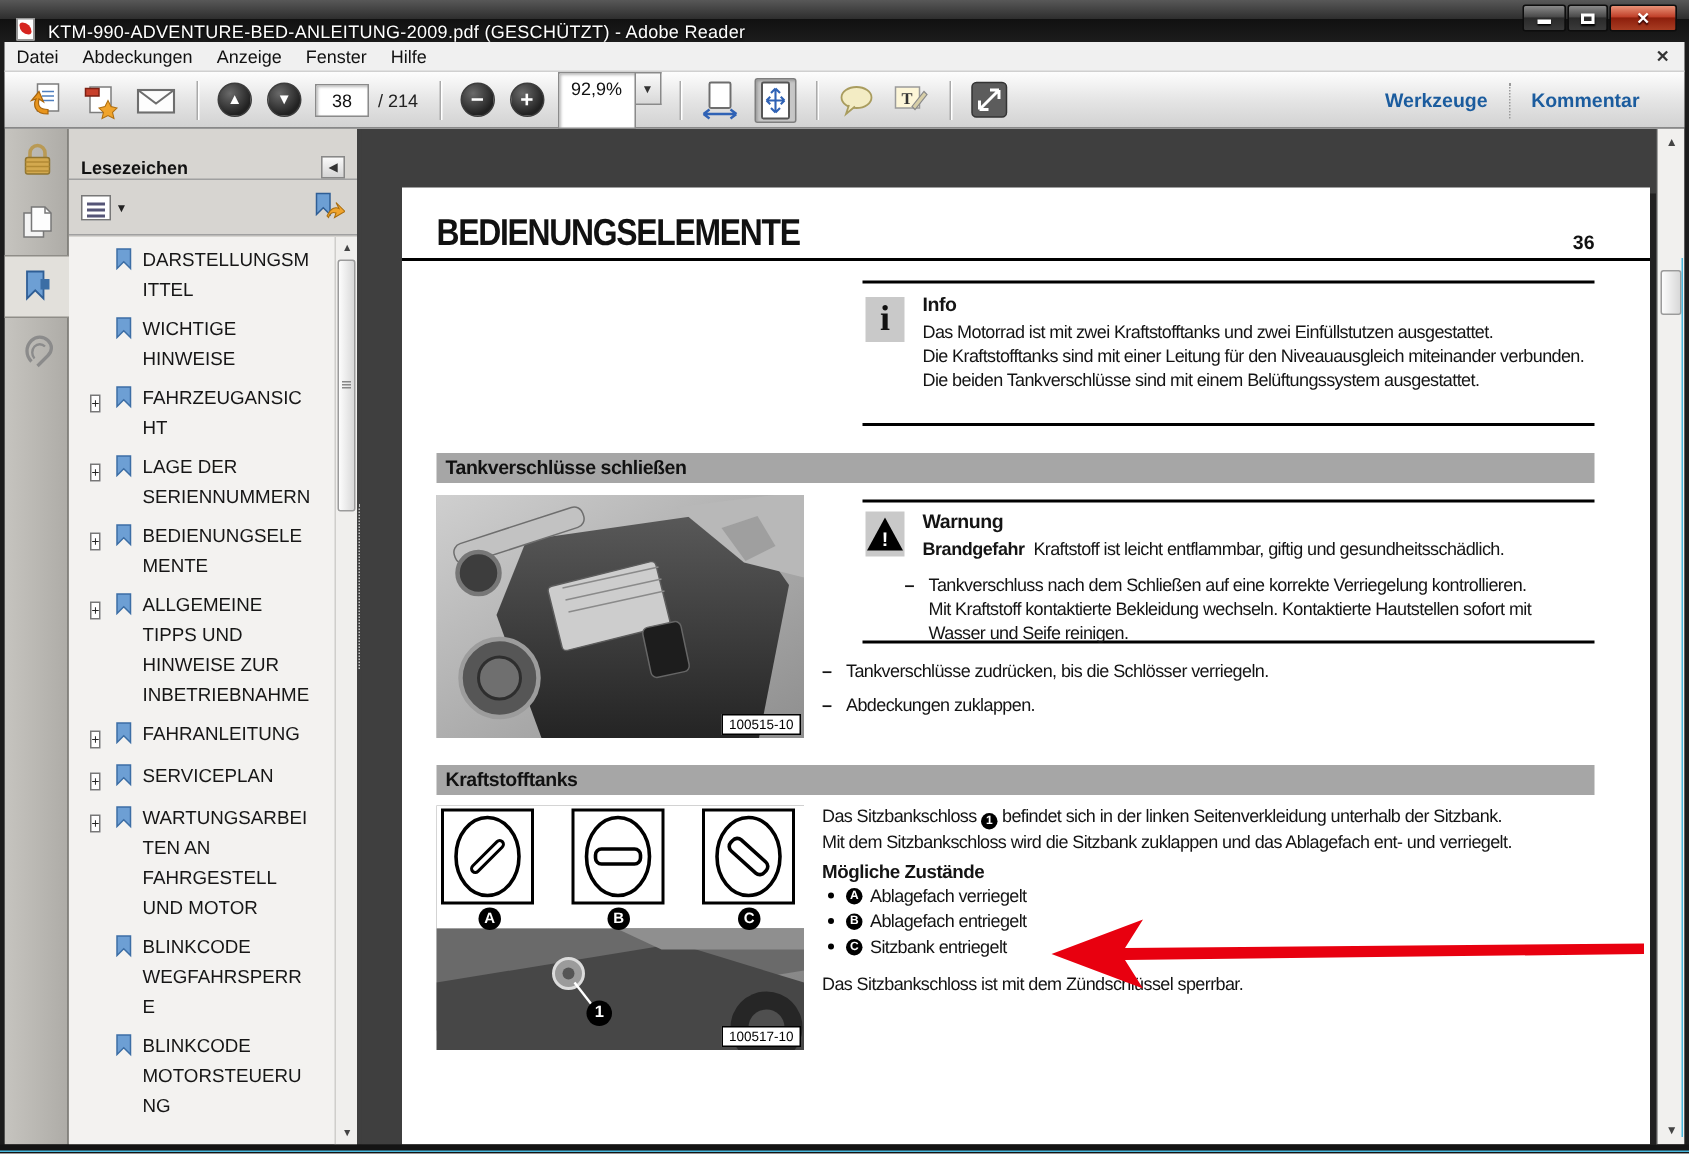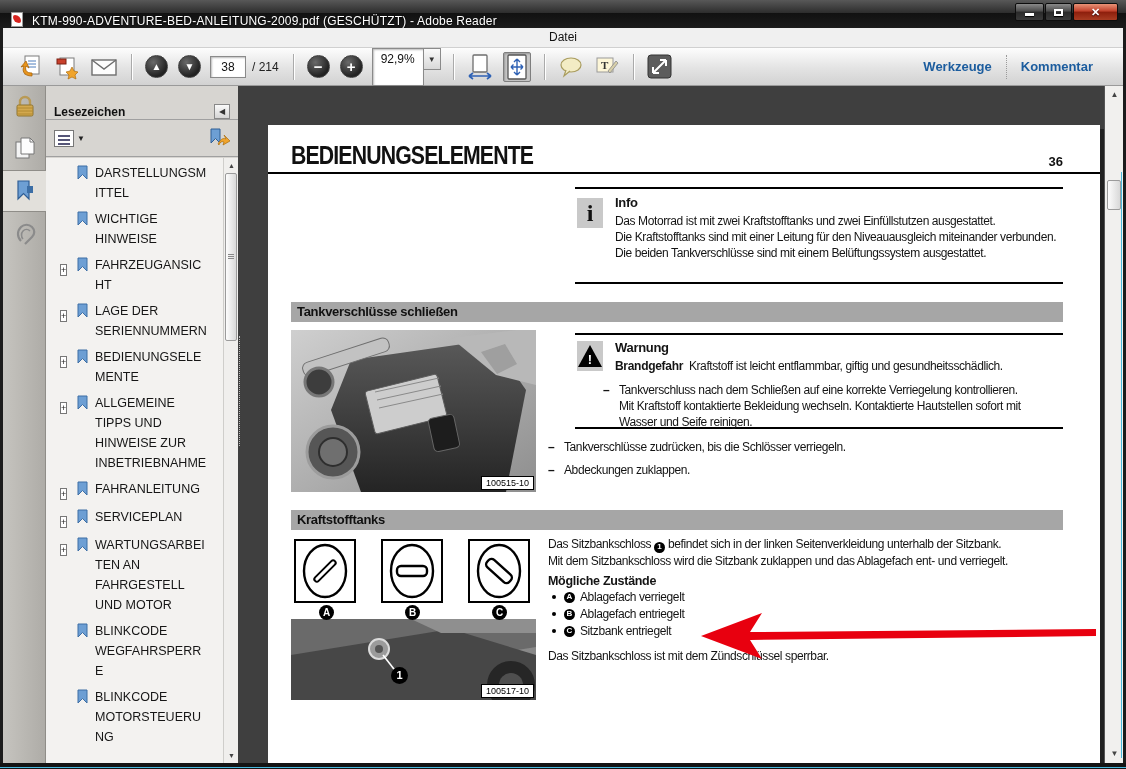--- a/index.html
+++ b/index.html
@@ -17,21 +17,21 @@
   .win-btn { height:18px; border:1px solid #0d0d0d; border-radius:2px; margin-left:1px;
     background:linear-gradient(#8a8a8a,#4a4a4a 45%,#2a2a2a 50%,#3a3a3a); display:flex; align-items:flex-end; justify-content:center; }
   .win-min { width:29px; } .win-max { width:27px; align-items:center; }
   .win-close { width:45px; align-items:center; background:linear-gradient(#e99277,#c0402a 45%,#8d1e0c 50%,#a83c22); }
   .glyph-min { width:9px; height:3px; background:#fff; margin-bottom:4px; box-shadow:0 1px 1px #000; }
   .glyph-max { width:9px; height:7px; border:2px solid #fff; box-shadow:0 1px 1px #000; }
   .glyph-close { color:#fff; font-size:11px; font-weight:bold; text-shadow:0 1px 1px #300; }
 
   
   .menubar { position:absolute; left:3px; top:28px; width:1120px; height:20px; background:#f0f0f0;
-    border-bottom:1px solid #d0d0d0; display:flex; align-items:center; font-size:12px; color:#111;flex-direction:column; }
+    border-bottom:1px solid #d0d0d0; display:flex; align-items:center; font-size:12px; color:#111; }
   .menu-item { padding:2px 8px; cursor:default; }
   .menu-close { margin-left:auto; margin-right:10px; font-size:11px; font-weight:bold; color:#333; }
 
   
   .toolbar { position:absolute; left:3px; top:48px; width:1120px; height:38px;
     background:linear-gradient(#fdfdfd,#e3e3e3 55%,#d2d2d2); border-bottom:1px solid #9a9a9a;
     display:flex; align-items:center; padding-left:10px; }
   .tb-sep { width:1px; height:26px; background:#aaa; margin:0 8px; box-shadow:1px 0 0 #fff; }
   .tb-ico { margin:0 5px; display:flex; align-items:center; justify-content:center; }
   .circle-btn { width:23px; height:23px; border-radius:50%; margin:0 5px;
@@ -168,21 +168,21 @@
           <span class="glyph-max"></span>
         </div>
       <div class="win-btn win-close">
           <span class="glyph-close">✕</span>
         </div>
     </div>
   </div>
 
   <div class="menubar">
     <span class="menu-item">Datei</span>
-    <span class="menu-item">Ablagefach</span>
+    <span class="menu-item">Abdeckungen</span>
     <span class="menu-item">Anzeige</span>
     <span class="menu-item">Fenster</span>
     <span class="menu-item">Hilfe</span>
     <span class="menu-close">✕</span>
   </div>
 
   <div class="toolbar">
     <span class="tb-ico">
       <svg width="26" height="26" viewBox="0 0 26 26">
           <rect x="7" y="2" width="14" height="18" fill="#fff" stroke="#7d7d7d"></rect>

